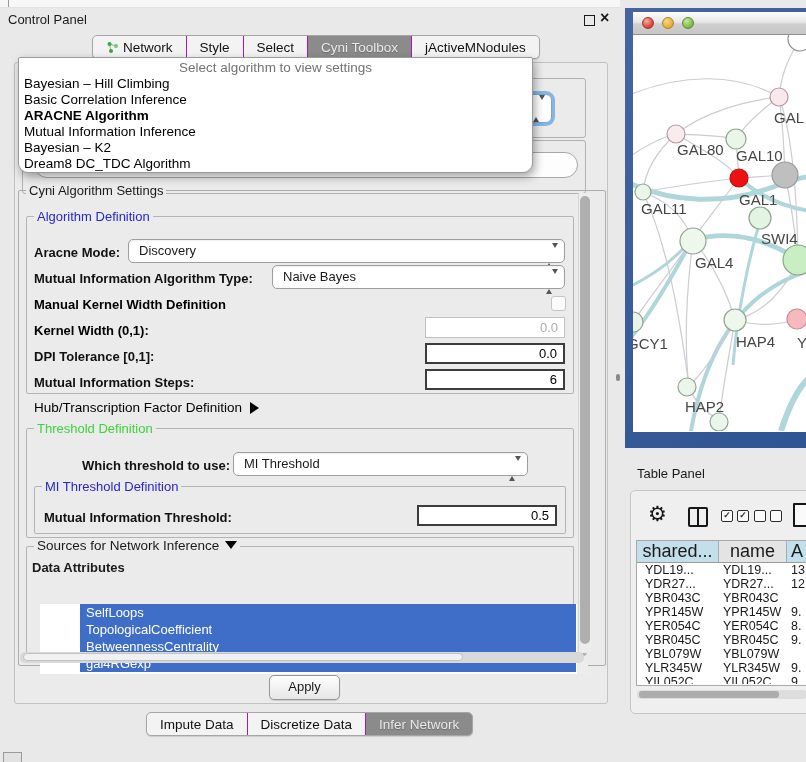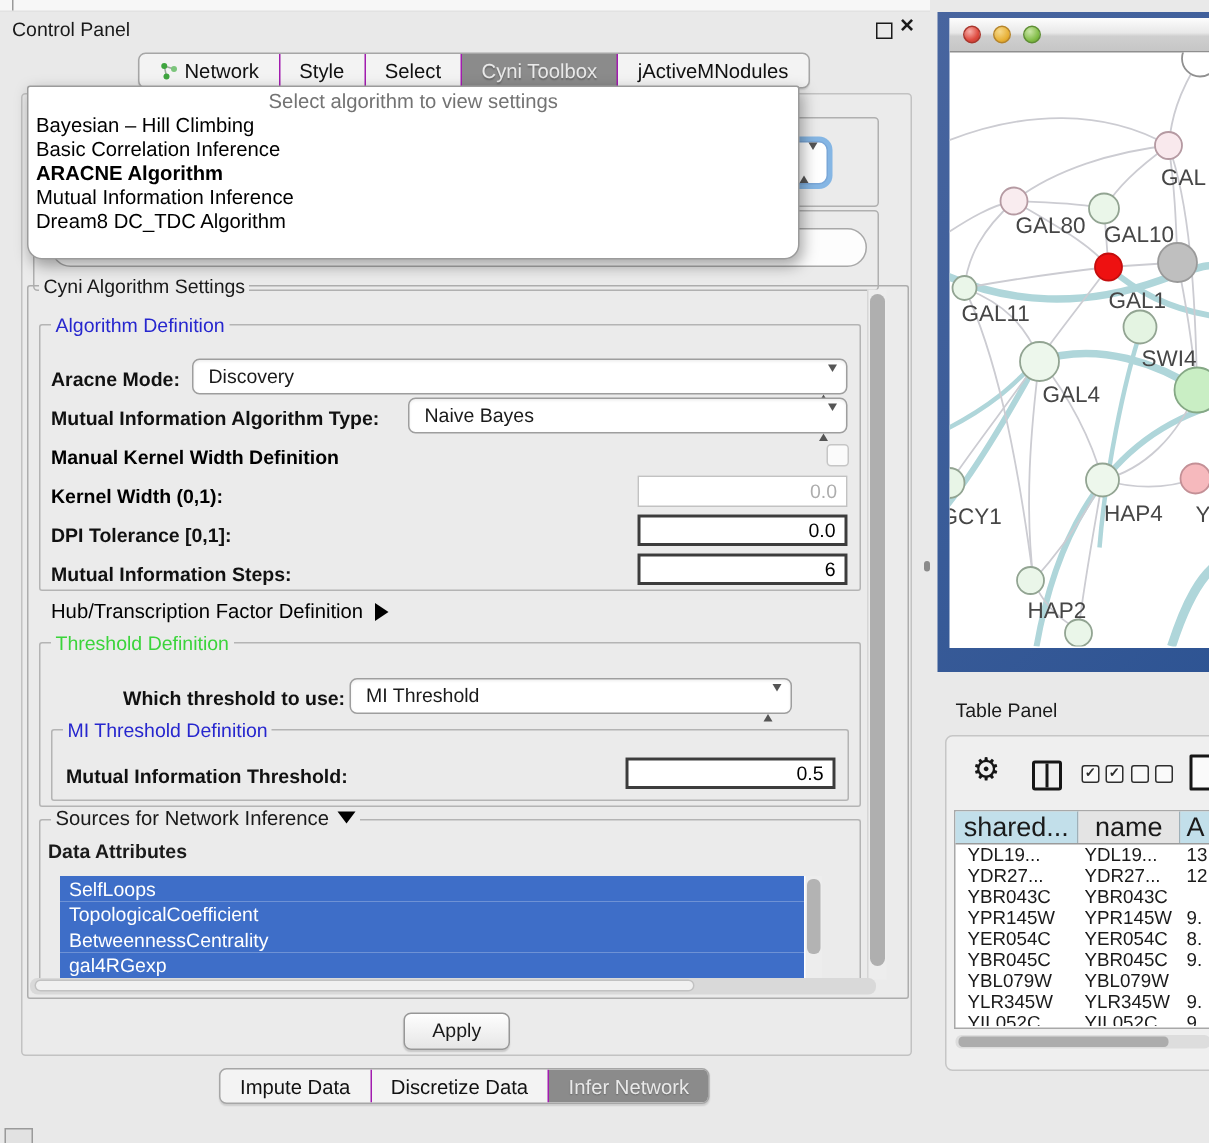--- a/index.html
+++ b/index.html
@@ -75,21 +75,21 @@
   #cb-kernel{left:551px;top:296px;width:13px;height:13px;border:1px solid #C6C6C6;border-radius:3px;background:#FBFBFB;}
 
   .tri-right{display:inline-block;width:0;height:0;border-top:6px solid transparent;border-bottom:6px solid transparent;
              border-left:9px solid #000;margin-left:8px;vertical-align:-2px;}
   .tri-down{display:inline-block;width:0;height:0;border-left:6px solid transparent;border-right:6px solid transparent;
             border-top:8px solid #000;margin-left:6px;vertical-align:1px;}
   #hub-row{left:34px;top:400px;font-size:13.5px;color:#000;}
   #src-title{left:34px;top:538px;font-size:13.5px;background:#EBEBEB;padding:0 3px;}
   #attr-title{left:32px;top:560px;font-size:13px;font-weight:bold;}
 
-  #attr-list{left:40px;top:584px;width:508px;height:70px;background:#FFF;overflow:hidden;}
+  #attr-list{left:40px;top:604px;width:508px;height:70px;background:#FFF;overflow:hidden;padding-left:40px;}
   .attr-item{height:17px;line-height:17px;font-size:13px;color:#FFF;background:#3E6EC8;padding-left:6px;margin-right:12px;}
   #attr-vsb{position:absolute;right:0;top:0;width:11px;height:70px;background:#EDEDED;}
   #attr-vsb .thumb{position:absolute;left:1px;top:2px;width:9px;height:50px;background:#B3B3B3;border-radius:4px;}
 
   #settings-vsb{left:578px;top:193px;width:12px;height:460px;background:#EDEDED;border-left:1px solid #D6D6D6;}
   #settings-vsb .thumb{position:absolute;left:1px;top:3px;width:10px;height:448px;background:#AFAFAF;border-radius:5px;}
   #hscroll{left:20px;top:652px;width:564px;height:11px;background:#D9D9D9;border-radius:5px;z-index:5;}
   #hscroll .thumb{position:absolute;left:3px;top:1px;width:440px;height:8px;background:#F1F1F1;border:1px solid #C2C2C2;border-radius:4px;box-sizing:border-box;}
 
   #apply-btn{left:269px;top:675px;width:69px;height:23px;border:1px solid #979797;border-radius:5px;
@@ -183,20 +183,21 @@
 <div class="abs gb" id="gb-hidden2"></div>
 <div class="abs" id="combo-pill">gal-filtered sif default node</div>
 
 <div class="abs" id="popup">
   <div class="popup-prompt">Select algorithm to view settings</div>
   <div id="popup-items">
       <div class="popup-item">Bayesian – Hill Climbing</div>
       <div class="popup-item">Basic Correlation Inference</div>
       <div class="popup-item bold">ARACNE Algorithm</div>
       <div class="popup-item">Mutual Information Inference</div>
+      <div class="popup-item">Bayesian – K2</div>
       <div class="popup-item">Dream8 DC_TDC Algorithm</div>
     </div>
 </div>
 
 <div class="abs" id="gb-main"></div>
 <div class="abs gb-label" style="left:26px;top:183px;">Cyni Algorithm Settings</div>
 
 <div class="abs" id="gb-algdef"></div>
 <div class="abs gb-label lbl-blue" style="left:34px;top:209px;">Algorithm Definition</div>
 

